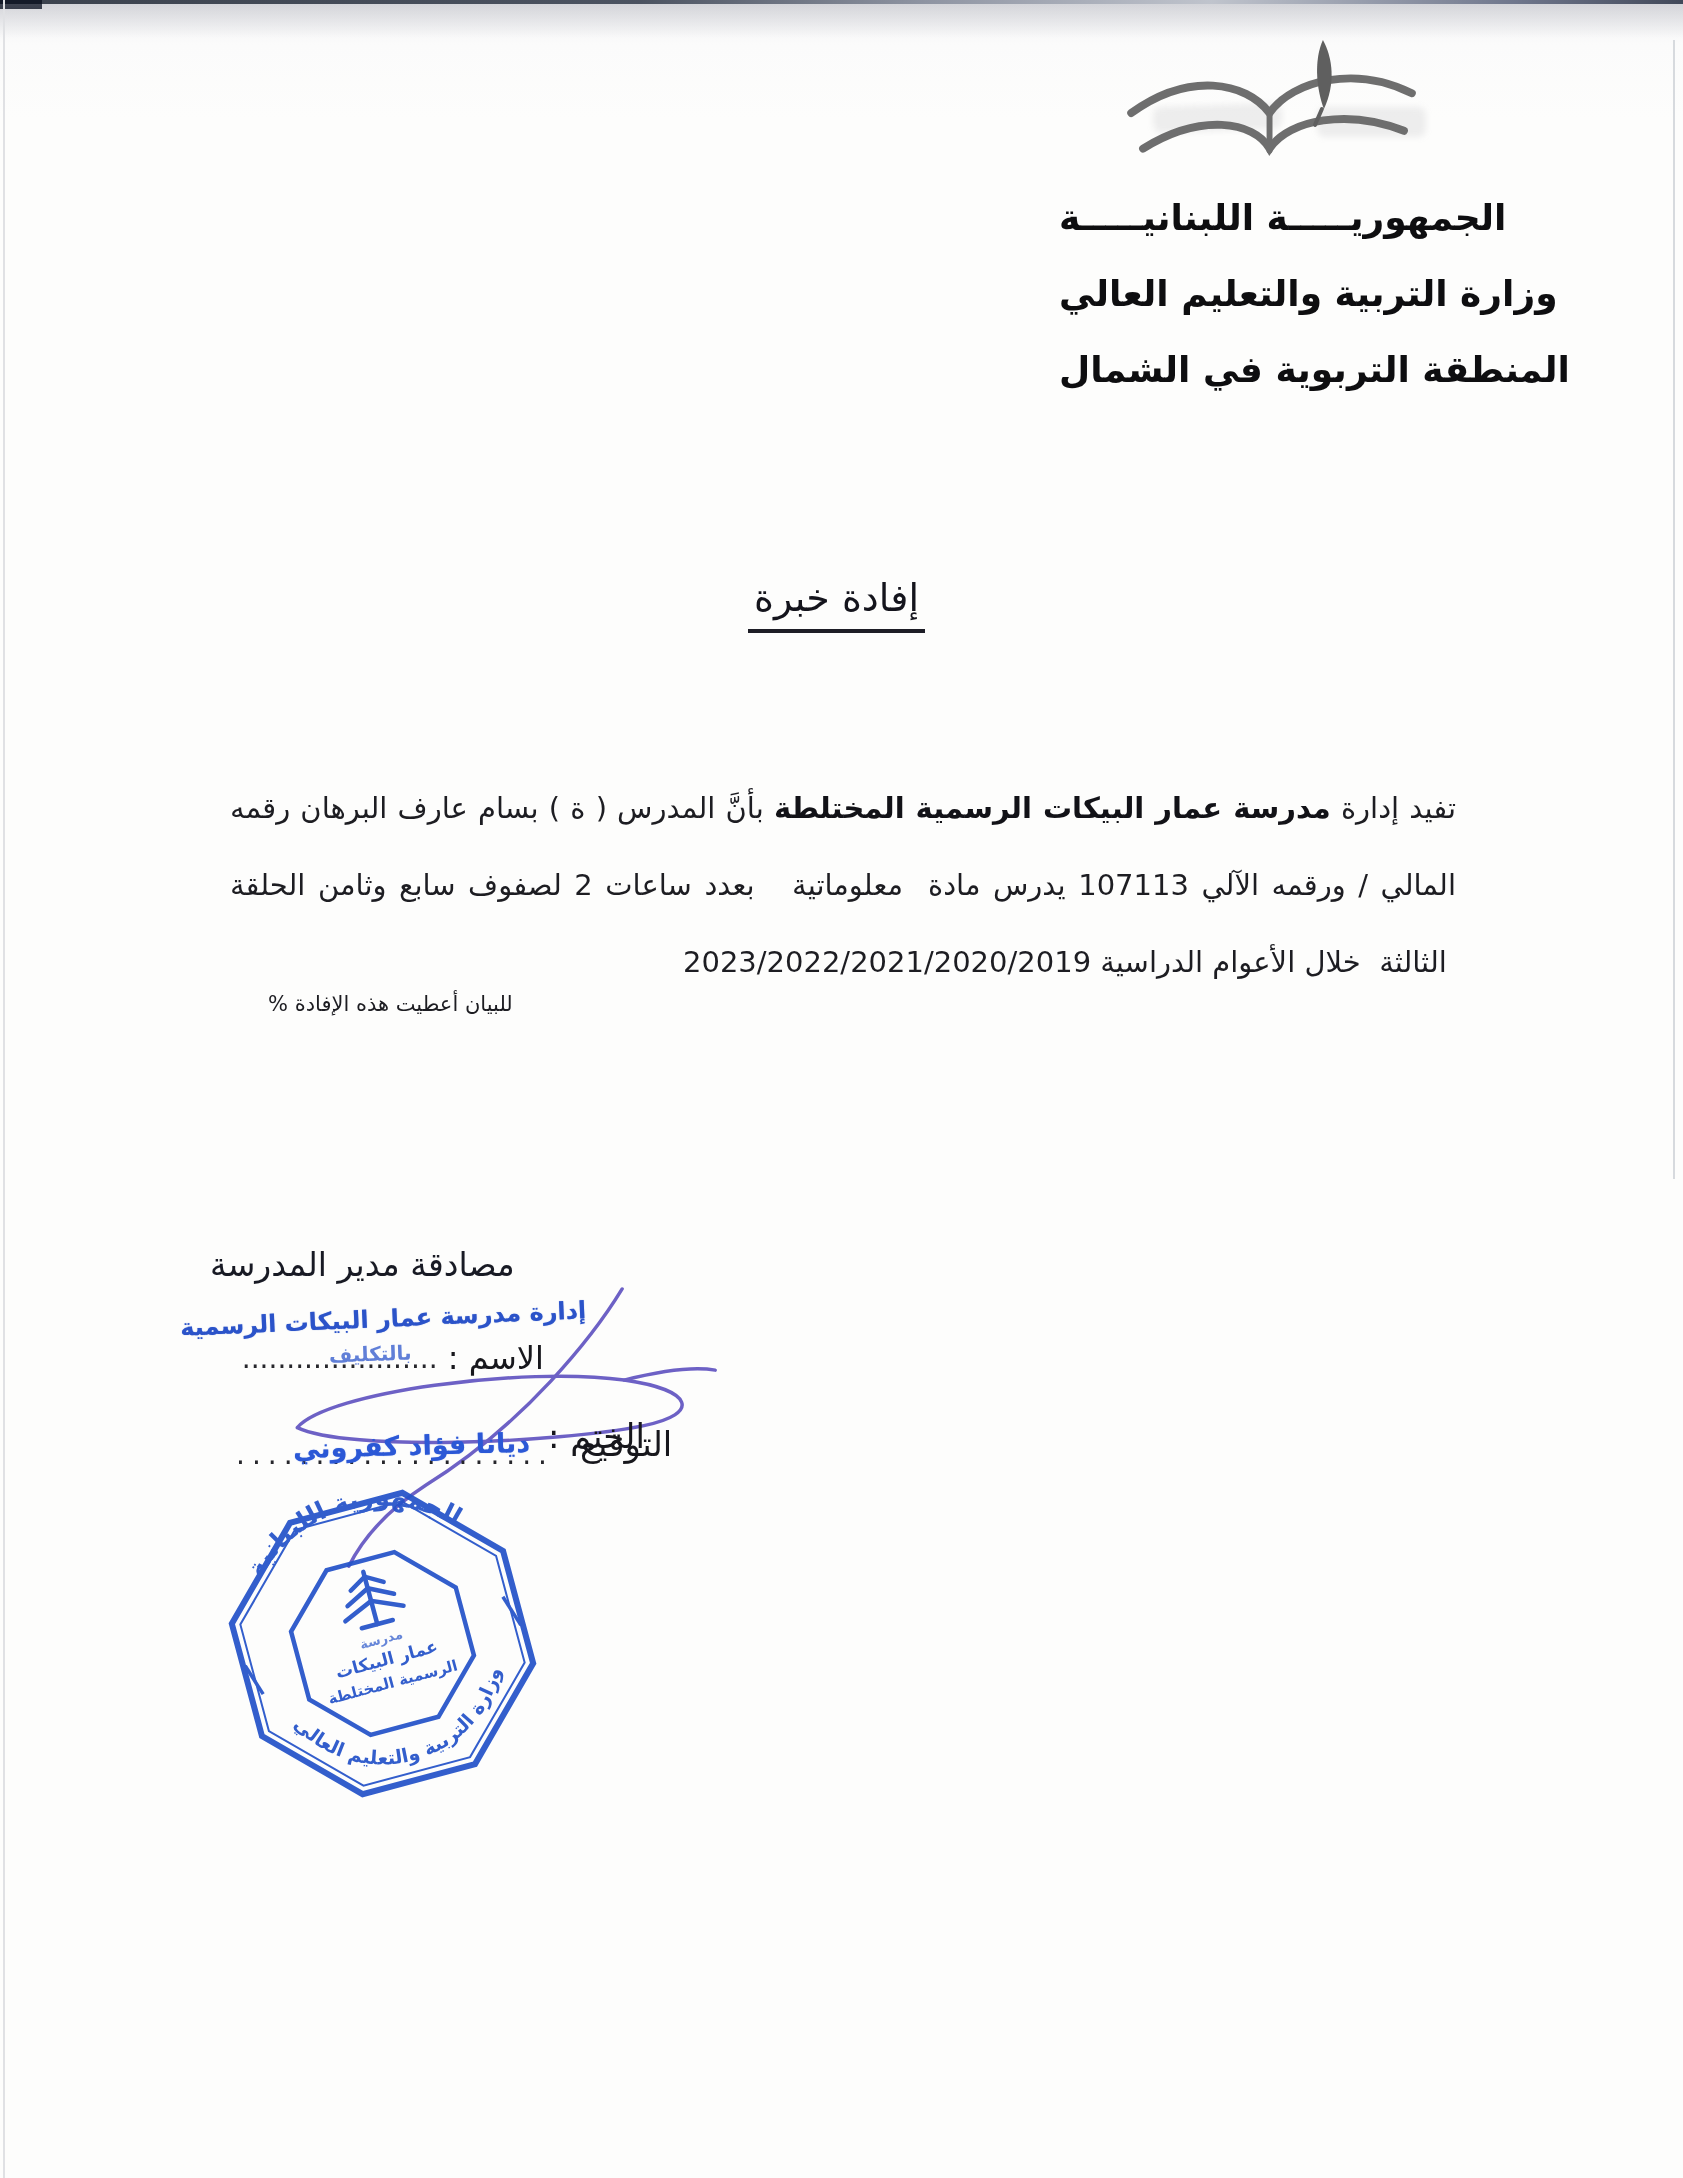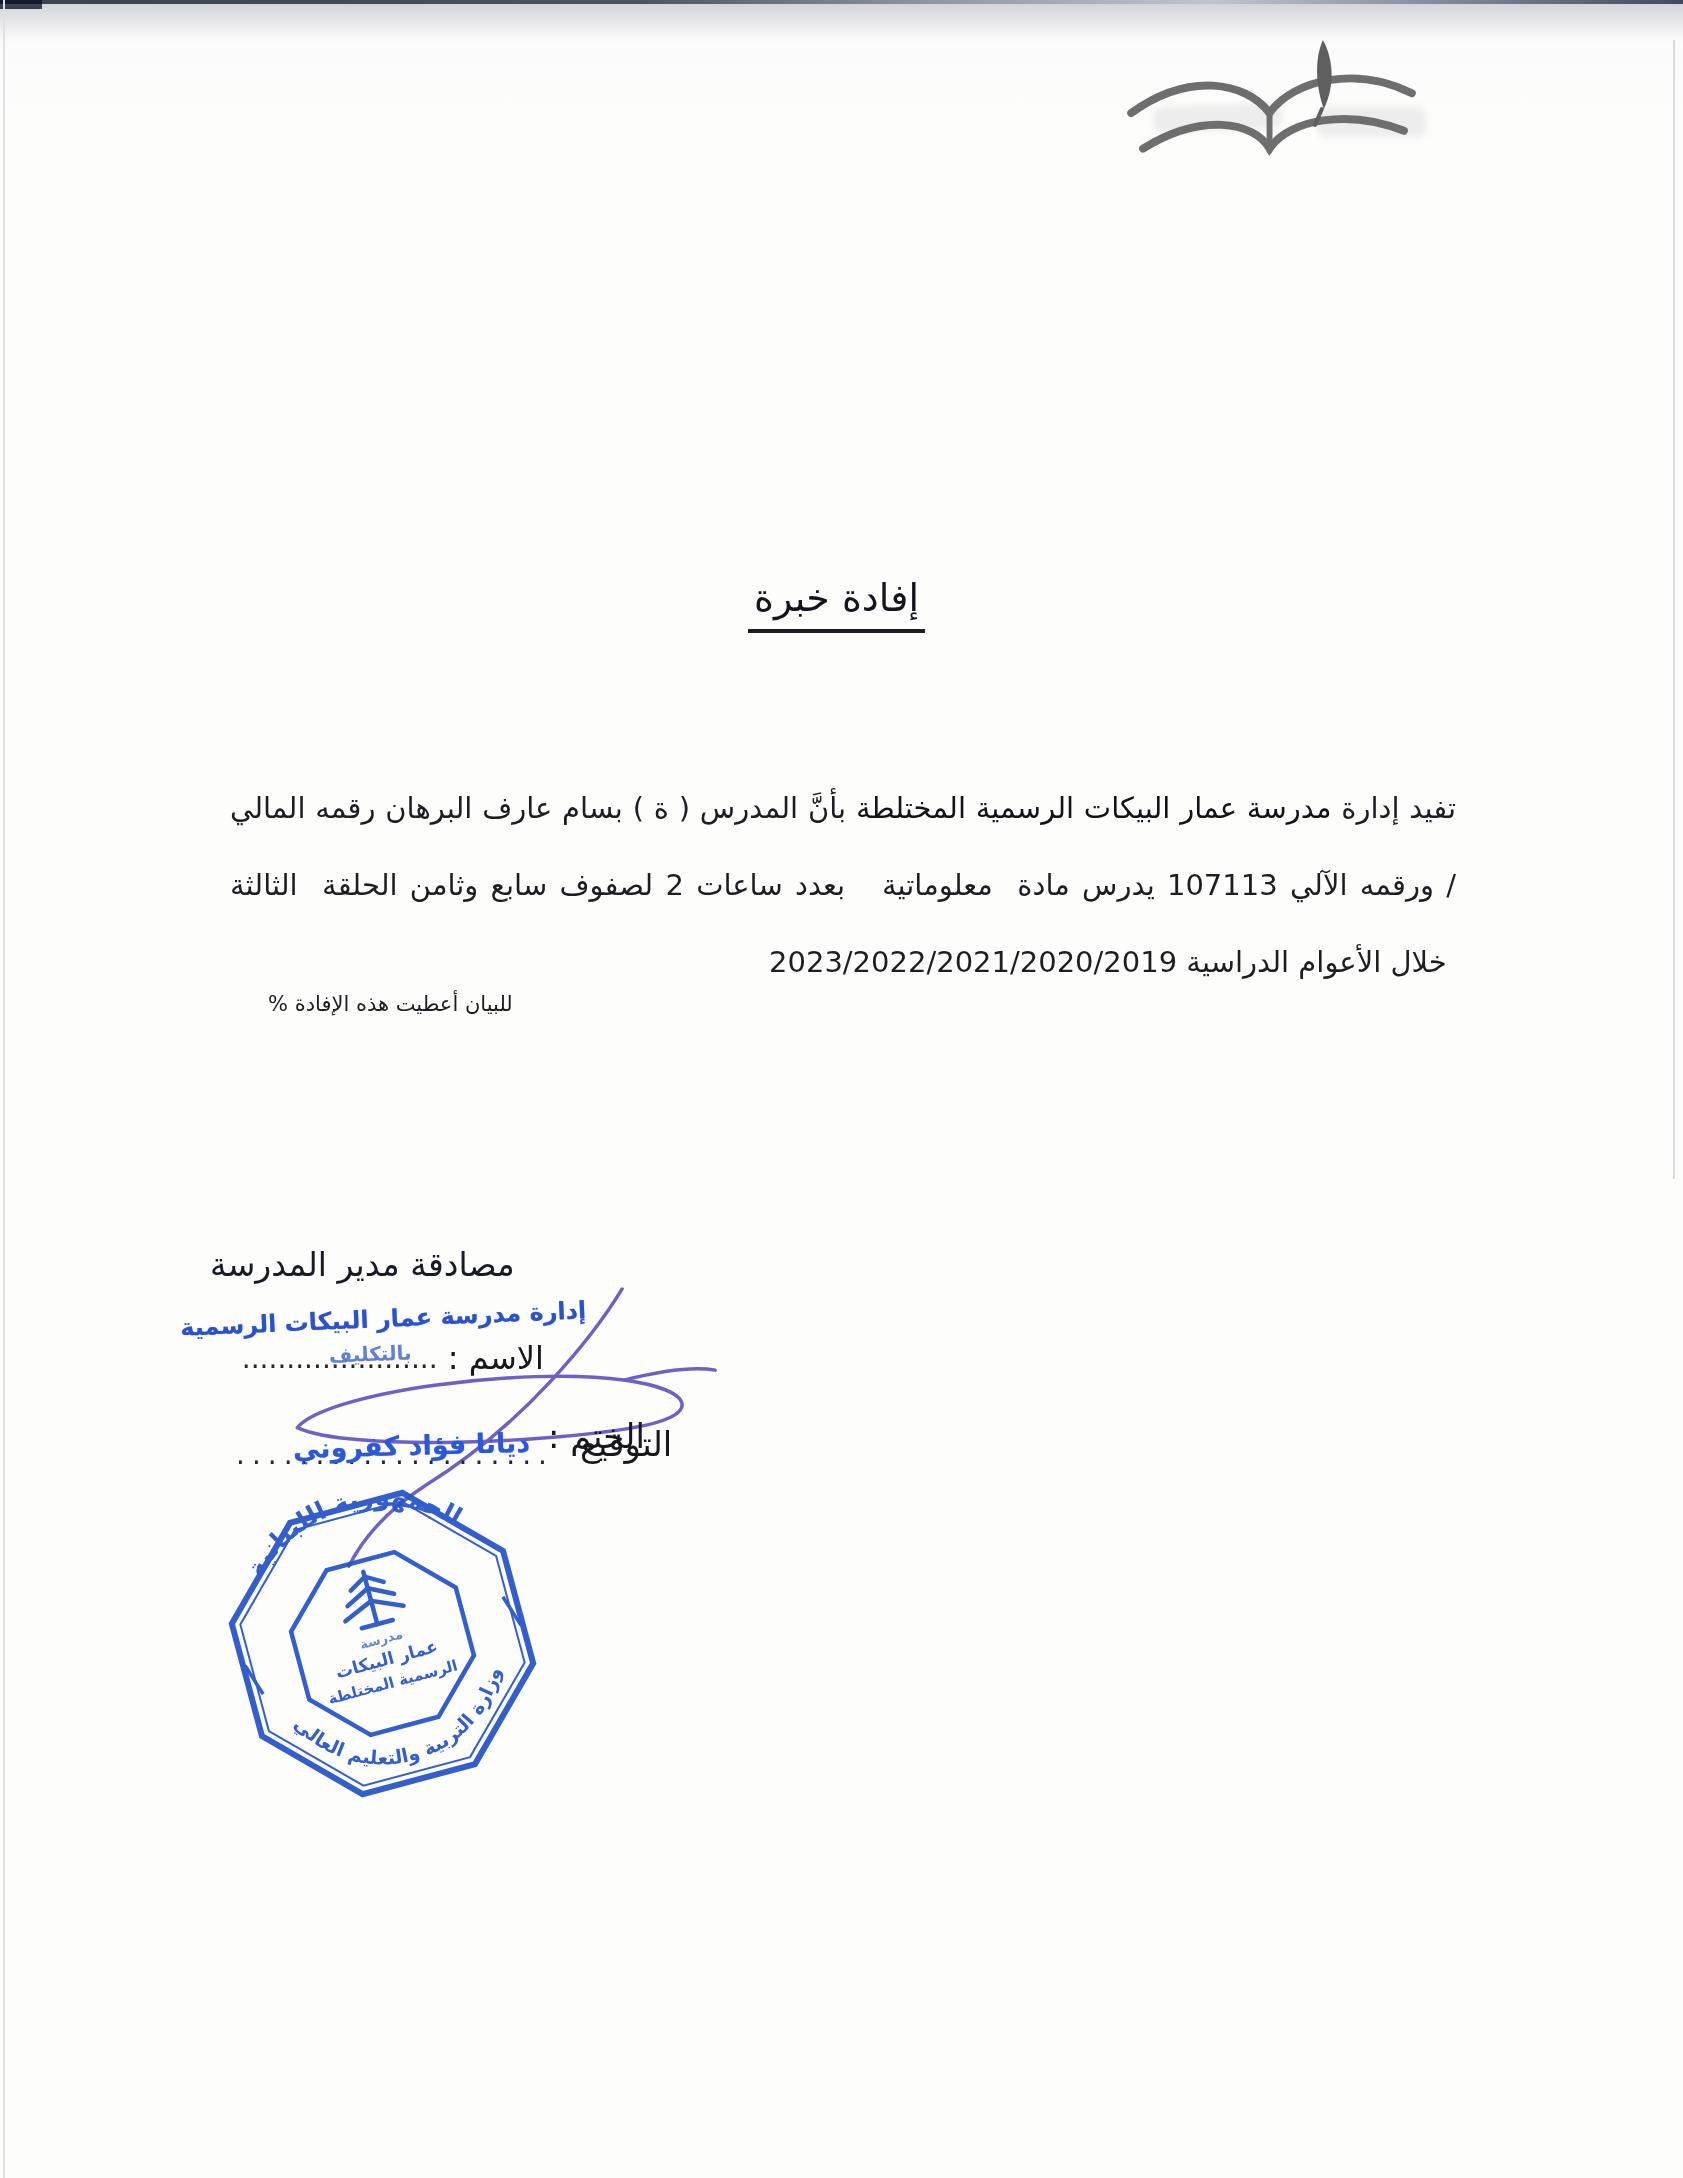--- a/index.html
+++ b/index.html
@@ -22,21 +22,21 @@
   .hdr{position:absolute;left:1059px;top:180px;width:436px;text-align:center;
     font-weight:bold;font-size:36px;line-height:76px;color:#0e0e10;}
   .hdr div{white-space:nowrap;}
   
   .doc-title{position:absolute;left:703px;top:576px;width:267px;text-align:center;}
   .doc-title span{display:inline-block;font-size:38px;font-weight:normal;color:#14141c;
     padding:0 6px 9px;border-bottom:4px solid #1d1d26;}
   
   .body-par{position:absolute;left:230px;top:741px;width:1226px;direction:rtl;
     text-align:justify;font-size:29px;line-height:77px;color:#1d1d22;}
-  .body-par .b{font-weight:normal;color:#121217;}
+  .body-par .b{font-weight:bold;color:#121217;}
   .closing{position:absolute;left:228px;top:992px;direction:rtl;font-size:21px;color:#1d1d22;margin-left:40px;}
   
   .approval{position:absolute;left:210px;top:1245px;direction:rtl;font-size:33px;color:#181a24;}
   .name-row{position:absolute;left:168px;top:1315px;width:376px;direction:rtl;font-size:32px;color:#17171c;margin-top:24px;}
   .dots{font-size:28px;letter-spacing:7px;color:#26262b;vertical-align:1px;}
   .school-stamp{position:absolute;left:180px;top:1305px;direction:rtl;white-space:nowrap;
     color:#2b53c9;font-weight:bold;font-size:24px;transform:rotate(-2.5deg);
     text-shadow:0 0 1px rgba(43,83,201,.55);}
   .school-stamp2{position:absolute;left:329px;top:1342px;direction:rtl;color:#3a60cf;
     font-weight:bold;font-size:20px;opacity:.8;transform:rotate(-2deg);}
@@ -66,20 +66,25 @@
   <svg class="logo" width="309" height="168" viewBox="0 0 312 170">
     <g fill="none" stroke="#6e6e6e" stroke-linecap="round">
       <path d="M12,84 C70,42 128,52 152,84 C176,50 240,36 296,64" stroke-width="8"></path>
       <path d="M24,120 C82,84 136,92 152,120 C172,90 232,80 288,102" stroke-width="8"></path>
       <path d="M152,86 L152,122" stroke-width="6"></path>
     </g>
     <path d="M206,10 C216,28 219,54 207,80 C199,58 197,30 206,10 Z" fill="#5f5f5f"></path>
     <path d="M205,80 L198,96" stroke="#5f5f5f" stroke-width="4" stroke-linecap="round" fill="none"></path>
   </svg>
 
+  <div class="hdr">
+    <div>الجمهوريـــــة اللبنانيـــــة</div>
+    <div>وزارة التربية والتعليم العالي</div>
+    <div>المنطقة التربوية في الشمال</div>
+  </div>
 
   <div class="doc-title">
     <span>إفادة خبرة</span>
   </div>
 
   <p class="body-par"><span>تفيد إدارة </span><span class="b">مدرسة عمار البيكات الرسمية المختلطة</span><span> بأنَّ المدرس ( ة ) بسام عارف البرهان رقمه المالي / ورقمه الآلي 107113 يدرس مادة &nbsp;معلوماتية &nbsp;&nbsp;بعدد ساعات 2 لصفوف سابع وثامن الحلقة &nbsp;الثالثة &nbsp;خلال الأعوام الدراسية 2023/2022/2021/2020/2019</span></p>
 
   <div class="closing">للبيان أعطيت هذه الإفادة %</div>
 
   <div class="approval">مصادقة مدير المدرسة</div>

